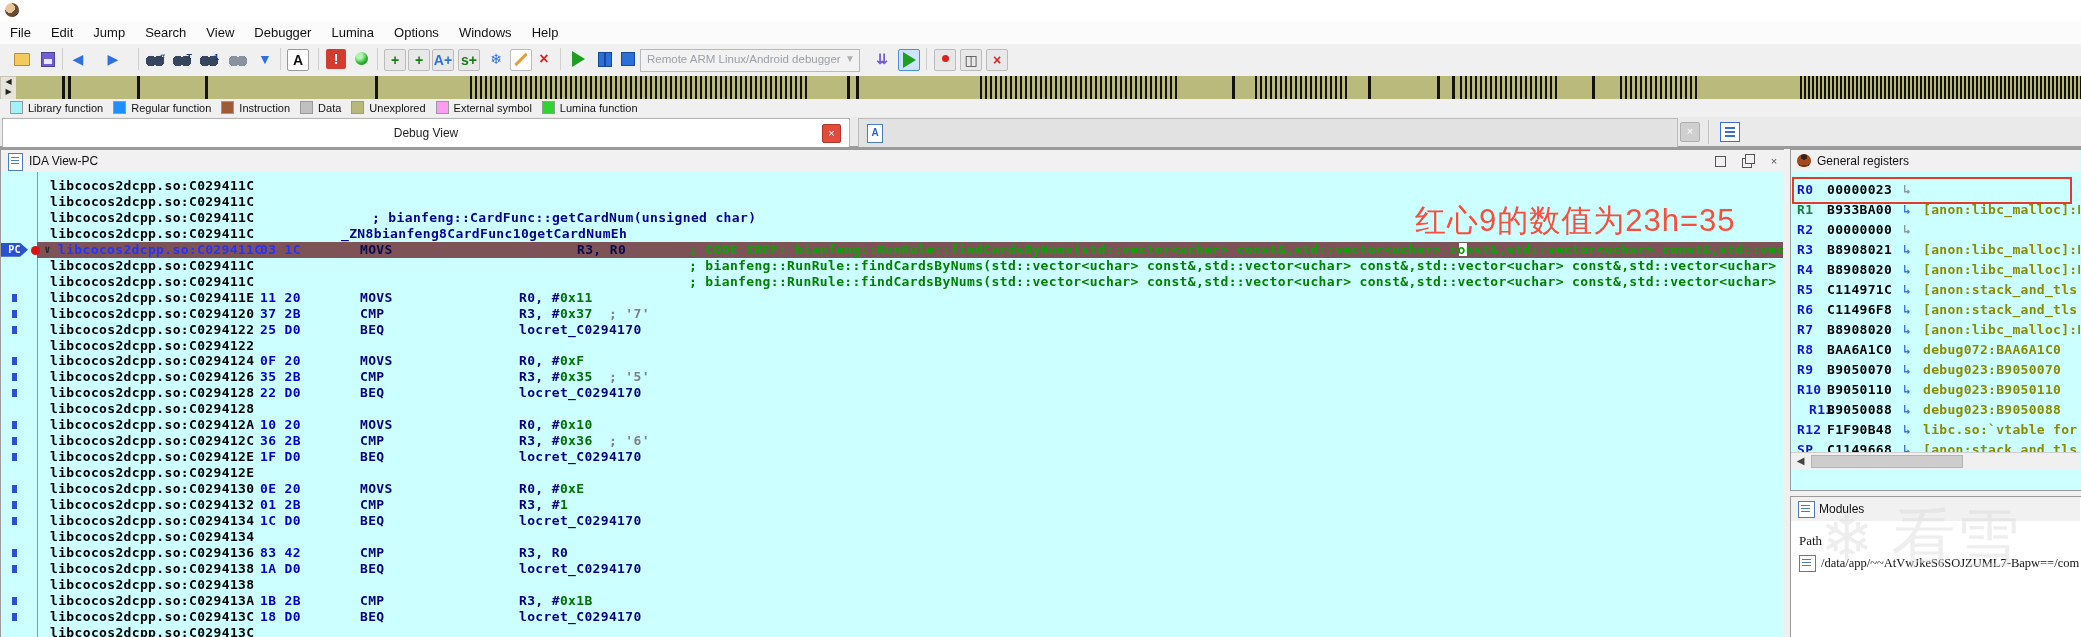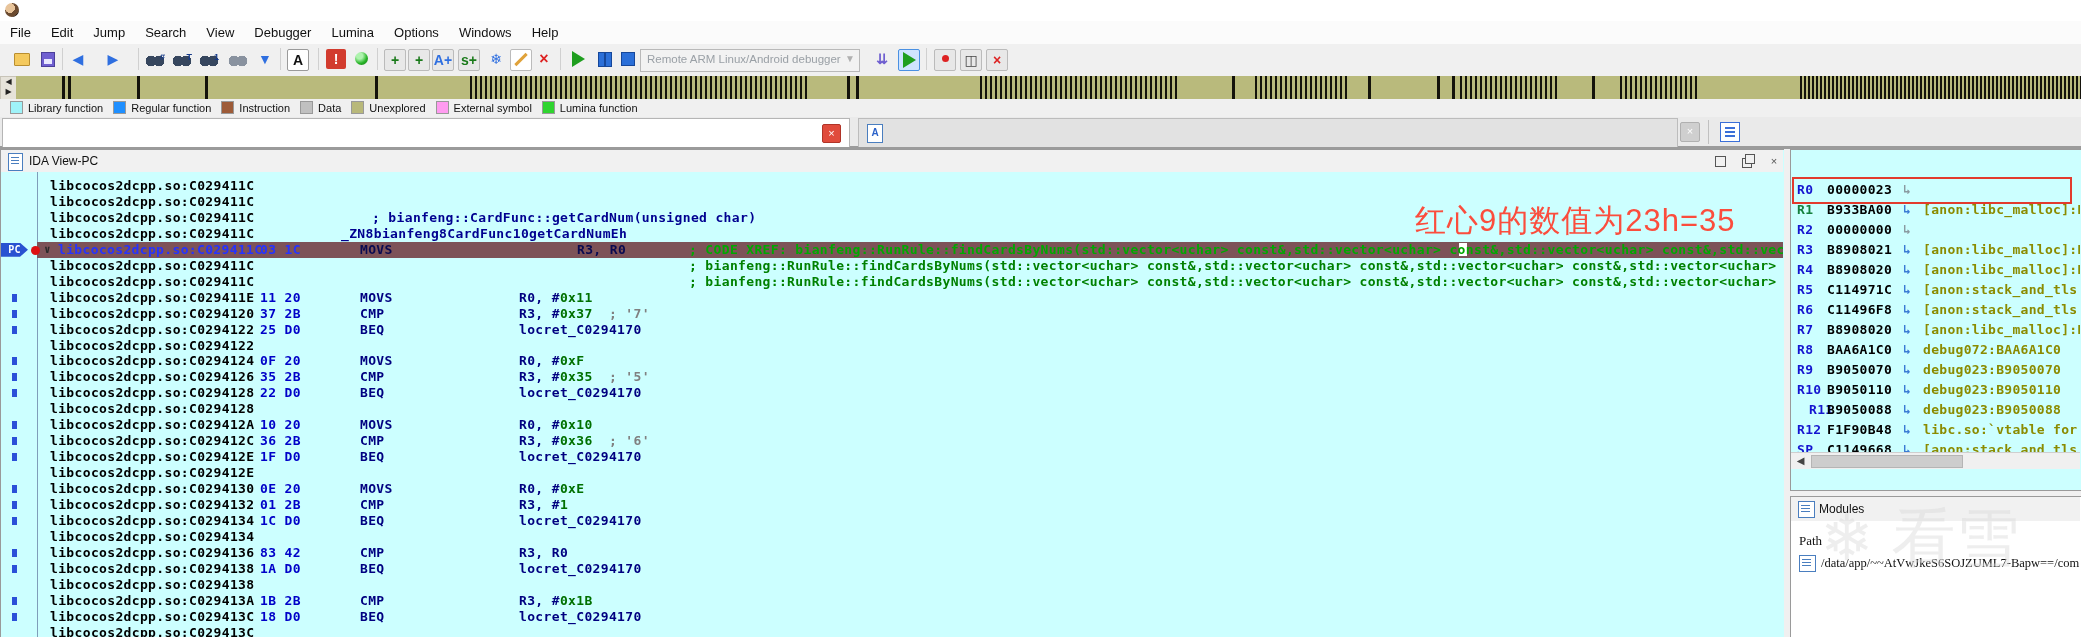--- a/index.html
+++ b/index.html
@@ -237,20 +237,21 @@
       <div class="leg-swatch" style="background: rgb(255, 155, 240);"></div>
       <div class="leg-label">External symbol</div>
     </div><div class="leg-item">
       <div class="leg-swatch" style="background: rgb(47, 212, 47);"></div>
       <div class="leg-label">Lumina function</div>
     </div></div>
 
 <div class="abs" id="tabbar">
   <div class="underline"></div>
   <div class="tab" id="tab-debug">
+    <div class="tab-label">Debug View</div>
     <div class="tab-close-red">×</div>
   </div>
   <div class="tab" id="tab-structures">
     <div class="doc-icon">A</div>
   </div>
   <div class="tab-close-gray">×</div>
   <div class="tabbar-sep"></div>
   <div class="list-icon">
     <i style="top:4px"></i>
       <i style="top:8px"></i>
@@ -309,20 +310,24 @@
       <div class="drow" style="top: 452.6px;"><span style="left: 49px; color: rgb(0, 0, 0);">libcocos2dcpp.so:C029413C</span></div>
     </div>
 </div>
 
 <div class="abs" id="annotation">红心9的数值为23h=35</div>
 
 <div class="abs sep-splitter"></div>
 
 <div class="abs" id="right-col">
   <div id="regs-window">
+    <div id="regs-titlebar">
+      <div class="bug-icon"></div>
+      <div id="regs-title">General registers</div>
+    </div>
     <div id="regs-body">
       <div id="red-box"></div>
     <div class="rrow" style="top: 8px;"><span style="left: 6px; color: rgb(21, 21, 208);">R0</span><span style="left: 36px; color: rgb(0, 0, 0);">00000023</span><span style="left: 112px; color: rgb(138, 154, 160);">↳</span></div>
         <div class="rrow" style="top: 28px;"><span style="left: 6px; color: #15803d;">R1</span><span style="left: 36px; color: rgb(0, 0, 0);">B933BA00</span><span style="left: 112px; color: rgb(59, 123, 212);">↳</span><span style="left: 132px; color: rgb(139, 139, 0);">[anon:libc_malloc]:B9</span></div>
         <div class="rrow" style="top: 48px;"><span style="left: 6px; color: rgb(21, 21, 208);">R2</span><span style="left: 36px; color: rgb(0, 0, 0);">00000000</span><span style="left: 112px; color: rgb(138, 154, 160);">↳</span></div>
         <div class="rrow" style="top: 68px;"><span style="left: 6px; color: rgb(21, 21, 208);">R3</span><span style="left: 36px; color: rgb(0, 0, 0);">B8908021</span><span style="left: 112px; color: rgb(59, 123, 212);">↳</span><span style="left: 132px; color: rgb(139, 139, 0);">[anon:libc_malloc]:B8</span></div>
         <div class="rrow" style="top: 88px;"><span style="left: 6px; color: rgb(21, 21, 208);">R4</span><span style="left: 36px; color: rgb(0, 0, 0);">B8908020</span><span style="left: 112px; color: rgb(59, 123, 212);">↳</span><span style="left: 132px; color: rgb(139, 139, 0);">[anon:libc_malloc]:B8</span></div>
         <div class="rrow" style="top: 108px;"><span style="left: 6px; color: rgb(21, 21, 208);">R5</span><span style="left: 36px; color: rgb(0, 0, 0);">C114971C</span><span style="left: 112px; color: rgb(59, 123, 212);">↳</span><span style="left: 132px; color: rgb(139, 139, 0);">[anon:stack_and_tls:9</span></div>
         <div class="rrow" style="top: 128px; text-decoration: underline;"><span style="left: 6px; color: rgb(21, 21, 208);">R6</span><span style="left: 36px; color: rgb(0, 0, 0);">C11496F8</span><span style="left: 112px; color: rgb(59, 123, 212);">↳</span><span style="left: 132px; color: rgb(139, 139, 0);">[anon:stack_and_tls:9</span></div>
         <div class="rrow" style="top: 148px;"><span style="left: 6px; color: rgb(21, 21, 208);">R7</span><span style="left: 36px; color: rgb(0, 0, 0);">B8908020</span><span style="left: 112px; color: rgb(59, 123, 212);">↳</span><span style="left: 132px; color: rgb(139, 139, 0);">[anon:libc_malloc]:B8</span></div>

